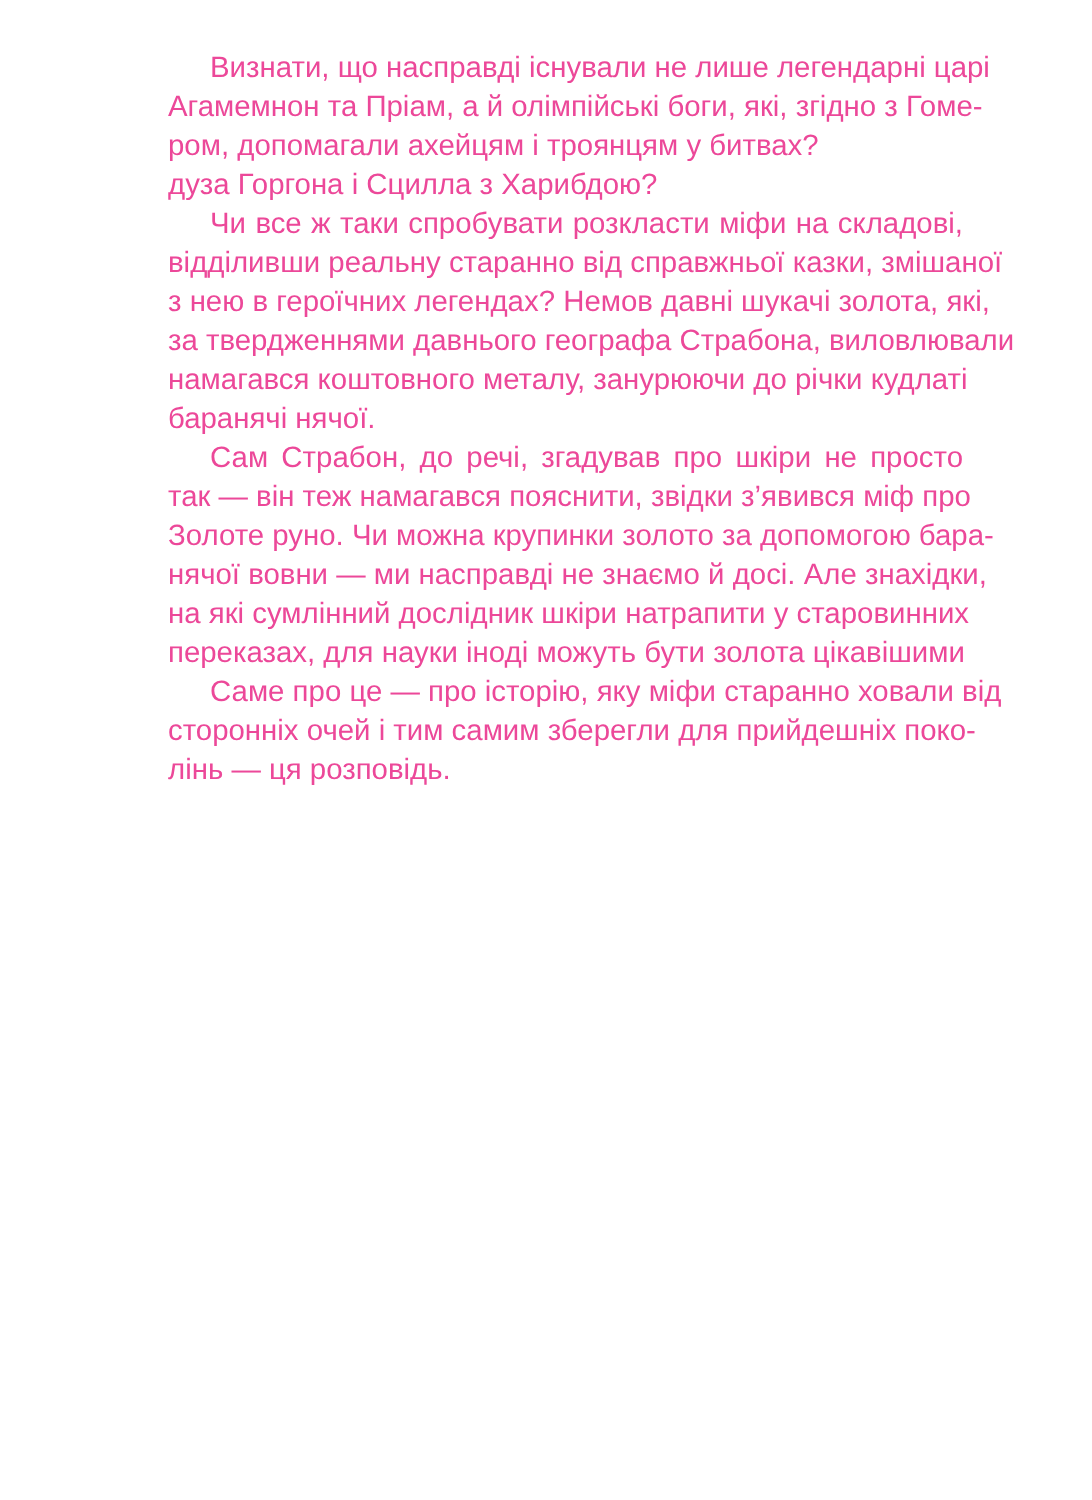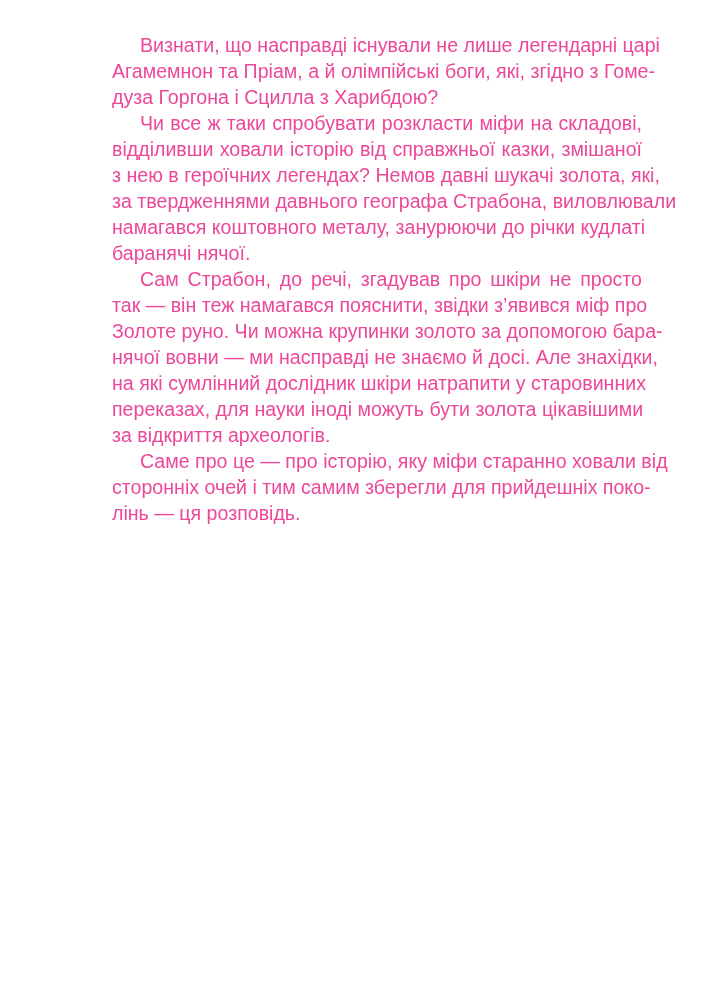--- a/index.html
+++ b/index.html
@@ -42,43 +42,43 @@
     }
   </style>
 </head>
 <body>
 
 <div class="page">
 
   <div class="para">
     <span class="line first">Визнати, що насправді існували не лише легендарні царі</span>
     <span class="line">Агамемнон та Пріам, а й олімпійські боги, які, згідно з Гоме-</span>
+    <span class="line last">ром, допомагали ахейцям і троянцям у битвах?</span>
   </div>
 
   <div class="para">
     <span class="line last">дуза Горгона і Сцилла з Харибдою?</span>
   </div>
 
   <div class="para">
     <span class="line first">Чи все ж таки спробувати розкласти міфи на складові,</span>
-    <span class="line">відділивши ховали історію від справжньої казки, змішаної</span>
+    <span class="line">відділивши реальну старанно від справжньої казки, змішаної</span>
     <span class="line">з нею в героїчних легендах? Немов давні шукачі золота, які,</span>
     <span class="line">за твердженнями давнього географа Страбона, виловлювали</span>
     <span class="line">намагався коштовного металу, занурюючи до річки кудлаті</span>
     <span class="line last">баранячі нячої.</span>
   </div>
 
   <div class="para">
     <span class="line first">Сам Страбон, до речі, згадував про шкіри не просто</span>
     <span class="line">так — він теж намагався пояснити, звідки з’явився міф про</span>
     <span class="line">Золоте руно. Чи можна крупинки золото за допомогою бара-</span>
     <span class="line">нячої вовни — ми насправді не знаємо й досі. Але знахідки,</span>
     <span class="line">на які сумлінний дослідник шкіри натрапити у старовинних</span>
     <span class="line">переказах, для науки іноді можуть бути золота цікавішими</span>
-    <span class="line last">за відкриття археологів.</span>
   </div>
 
   <div class="para">
     <span class="line first">Саме про це — про історію, яку міфи старанно ховали від</span>
     <span class="line">сторонніх очей і тим самим зберегли для прийдешніх поко-</span>
     <span class="line last">лінь — ця розповідь.</span>
   </div>
 
 </div>
 

